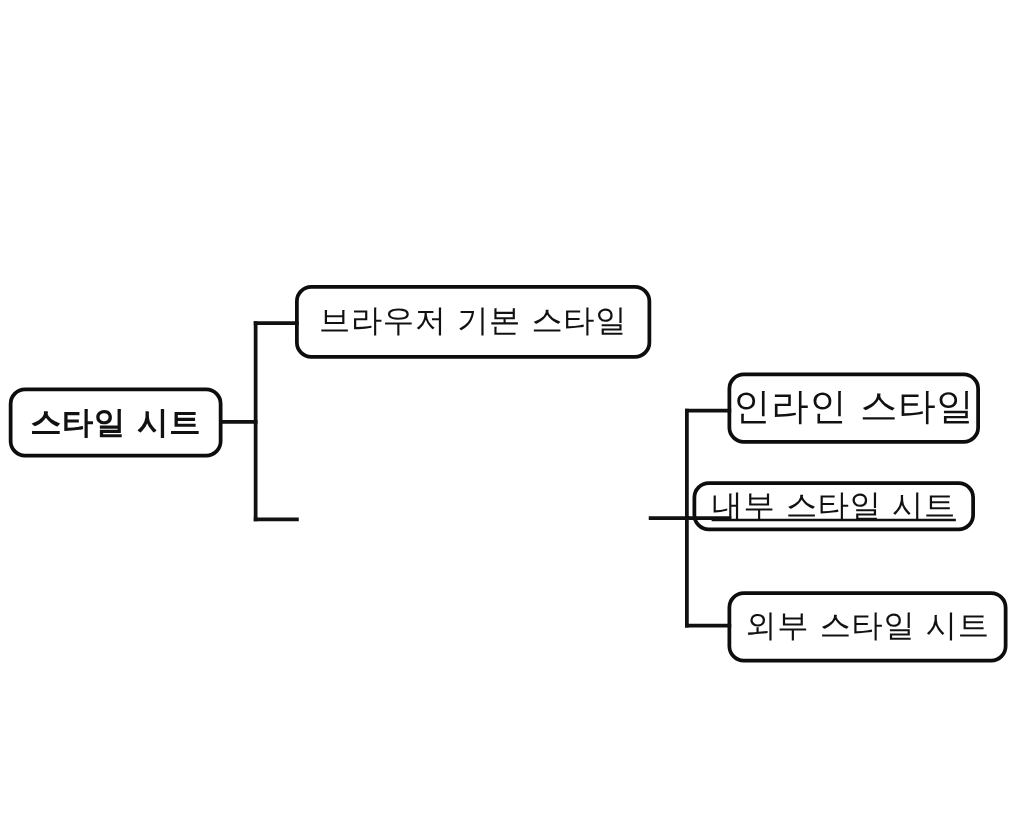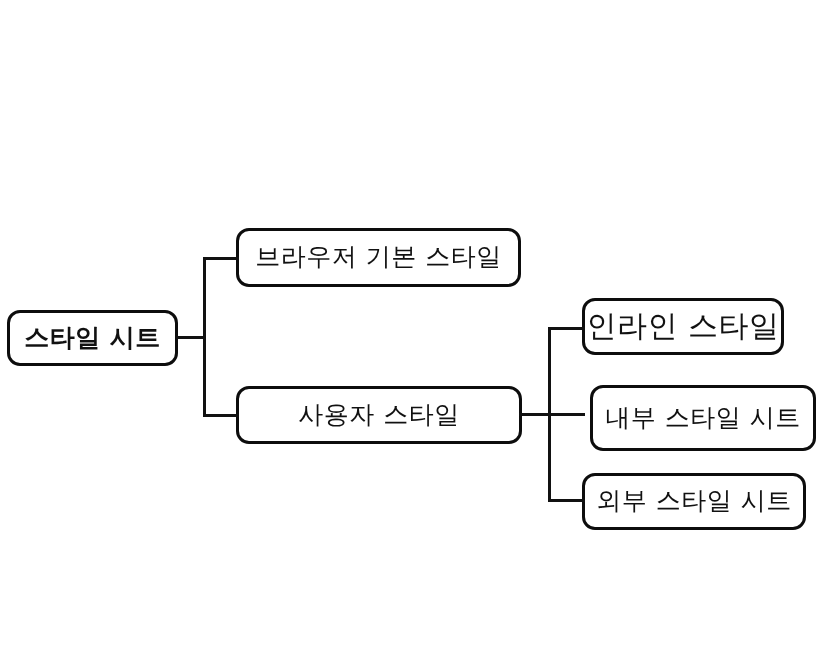--- a/index.html
+++ b/index.html
@@ -34,21 +34,21 @@
   .node-label {
     display: block;
     transform: translateY(-1px);
   }
 
   
   #node-root      { left: 7px;   top: 310px; width: 171px; height: 56px; font-size: 25px; font-weight: bold; }
   #node-browser   { left: 236px; top: 228px; width: 285px; height: 59px; font-size: 25px; }
   #node-user      { left: 236px; top: 386px; width: 286px; height: 58px; font-size: 25px; }
   #node-inline    { left: 582px; top: 298px; width: 202px; height: 57px; font-size: 30px; }
-  #node-internal  { left: 590px; top: 385px; width: 226px; height: 66px; font-size: 25px; }
+  #node-internal  { left: 554px; top: 385px; width: 226px; height: 40px; font-size: 25px; text-decoration: underline; }
   #node-external  { left: 582px; top: 473px; width: 224px; height: 57px; font-size: 25px; }
 
   
   .conn {
     position: absolute;
     background: #111111;
   }
   .conn.h { height: 3px; }
   .conn.v { width: 3px; }
 
@@ -71,23 +71,20 @@
 <div id="canvas">
 
   <div class="node" id="node-root">
     <span class="node-label">스타일 시트</span>
   </div>
 
   <div class="node" id="node-browser">
     <span class="node-label">브라우저 기본 스타일</span>
   </div>
 
-  <div class="node" id="node-user">
-    <span class="node-label">사용자 스타일</span>
-  </div>
 
   <div class="node" id="node-inline">
     <span class="node-label">인라인 스타일</span>
   </div>
 
   <div class="node" id="node-internal">
     <span class="node-label">내부 스타일 시트</span>
   </div>
 
   <div class="node" id="node-external">

